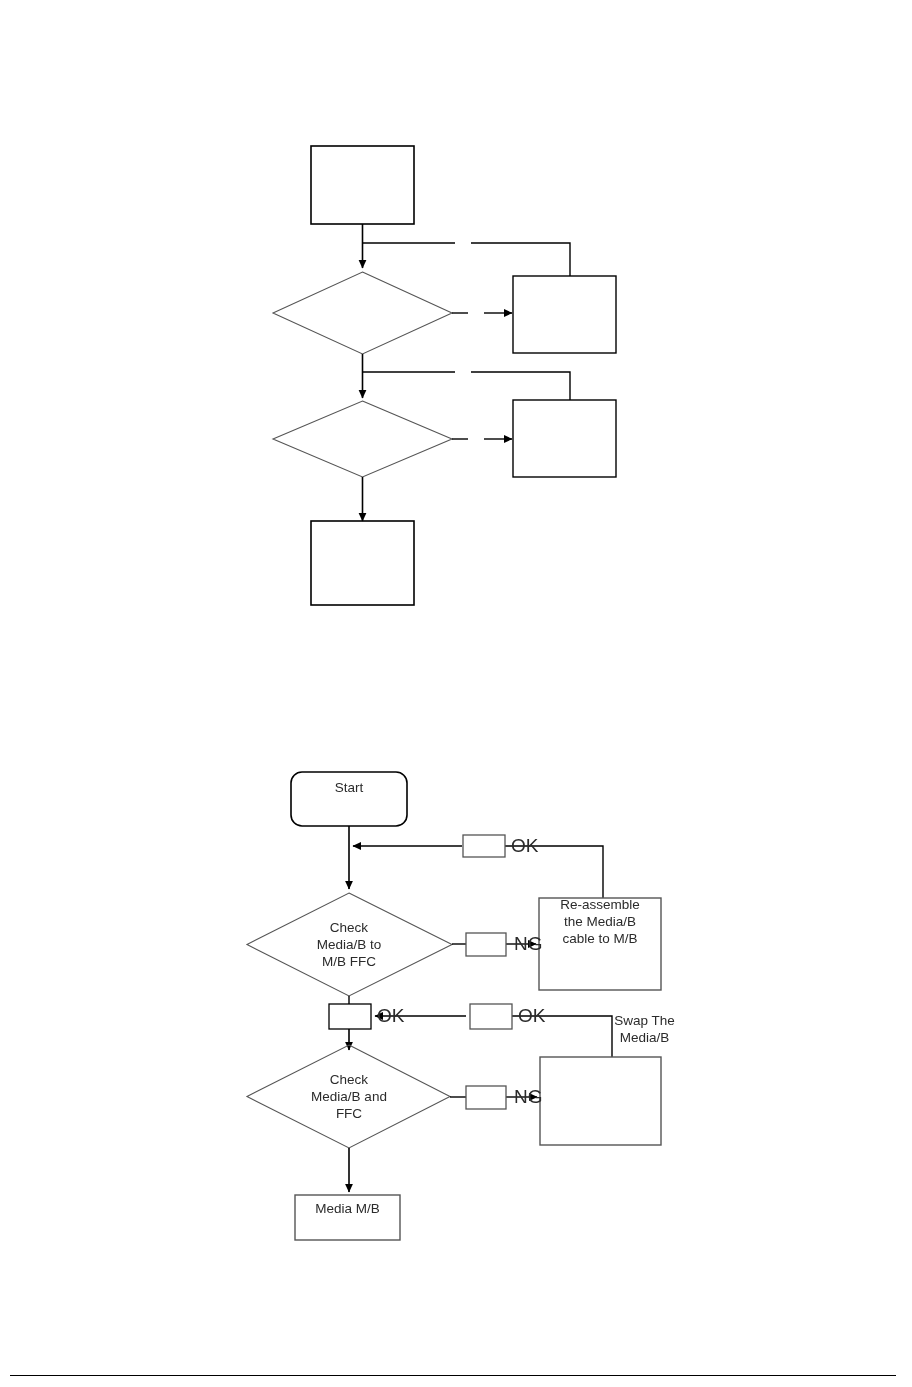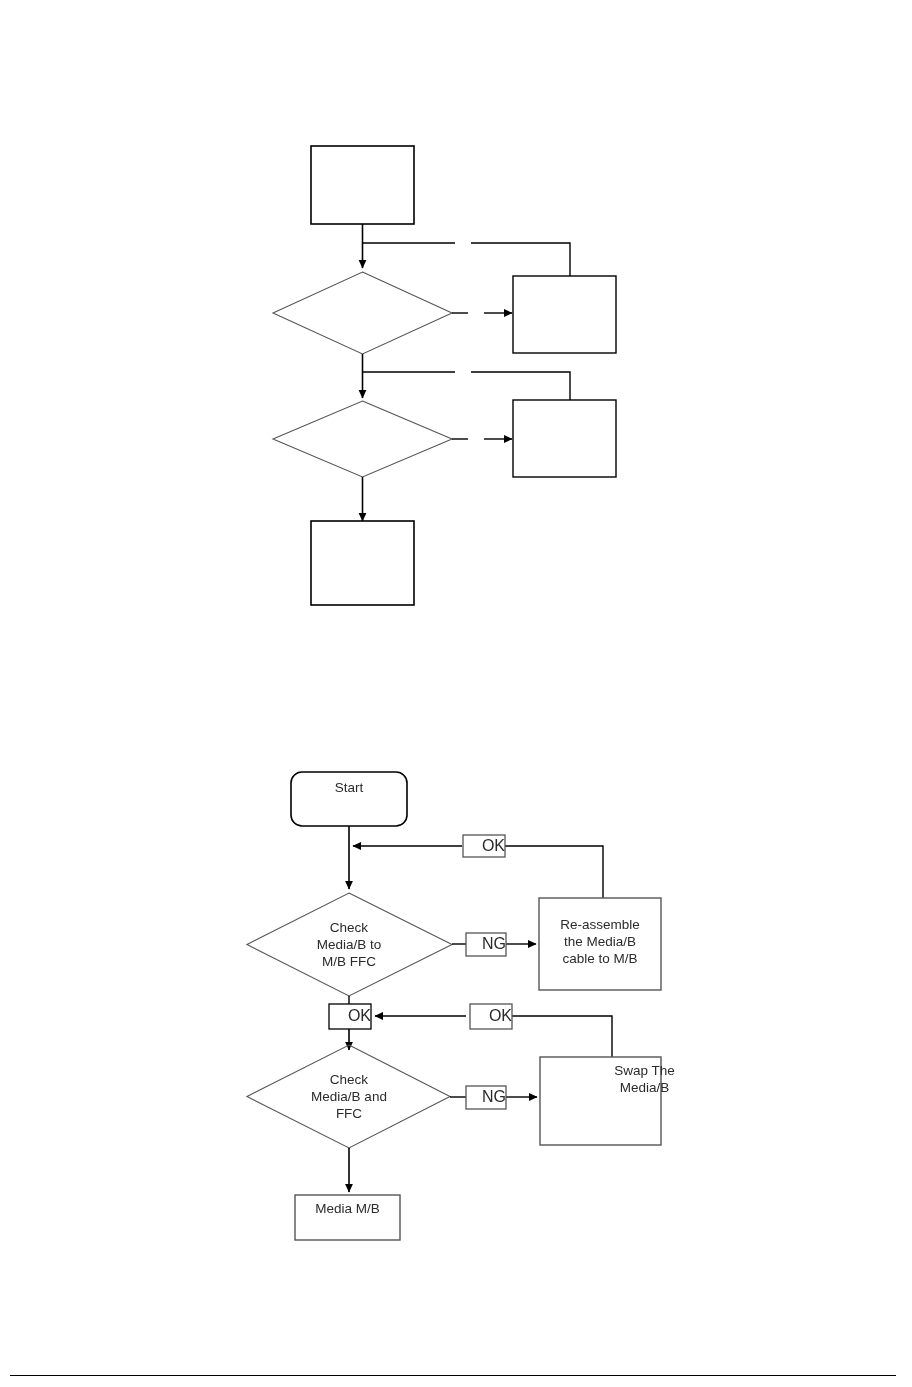--- a/index.html
+++ b/index.html
@@ -31,25 +31,26 @@
     position: absolute;
     text-align: center;
     font-size: 13.5px;
     line-height: 17px;
     color: #2b2b2b;
     white-space: pre-line;
     pointer-events: none;
   }
   .tag-label {
     position: absolute;
-    text-align: right;
-    font-size: 16px;
+    text-align: left;
+    font-size: 19px;
     line-height: 16px;
     color: #2b2b2b;
     pointer-events: none;
+    margin-left: 48px;
   }
   .footer-rule {
     position: absolute;
     left: 10px;
     top: 1375px;
     width: 886px;
     height: 0;
     border-top: 1.6px solid #000000;
   }
 </style>
@@ -137,29 +138,29 @@
       <rect x="466" y="1086" width="40" height="23" fill="#ffffff" stroke="#555555" stroke-width="1.3"></rect>
     </g>
   </svg>
 
   <div class="shape-label" style="left:291px; top:779px; width:116px;">Start</div>
 
   <div class="shape-label" style="left:267px; top:919px; width:164px;">Check
 Media/B to
 M/B FFC</div>
 
-  <div class="shape-label" style="left:539px; top:916px; width:122px;">Re-assemble
+  <div class="shape-label" style="left:539px; top:896px; width:122px;">Re-assemble
 the Media/B
 cable to M/B</div>
 
   <div class="shape-label" style="left:262px; top:1071px; width:174px;">Check
 Media/B  and
 FFC</div>
 
-  <div class="shape-label" style="left:540px; top:1062px; width:121px;padding-left:44px;">Swap The
+  <div class="shape-label" style="left:540px; top:1012px; width:121px;padding-left:44px;">Swap The
 Media/B</div>
 
   <div class="shape-label" style="left:295px; top:1200px; width:105px;">Media M/B</div>
 
   <div class="tag-label" style="left:463px; top:838px; width:42px;">OK</div>
 
   <div class="tag-label" style="left:466px; top:936px; width:40px;">NG</div>
 
   <div class="tag-label" style="left:329px; top:1008px; width:42px;">OK</div>
 

